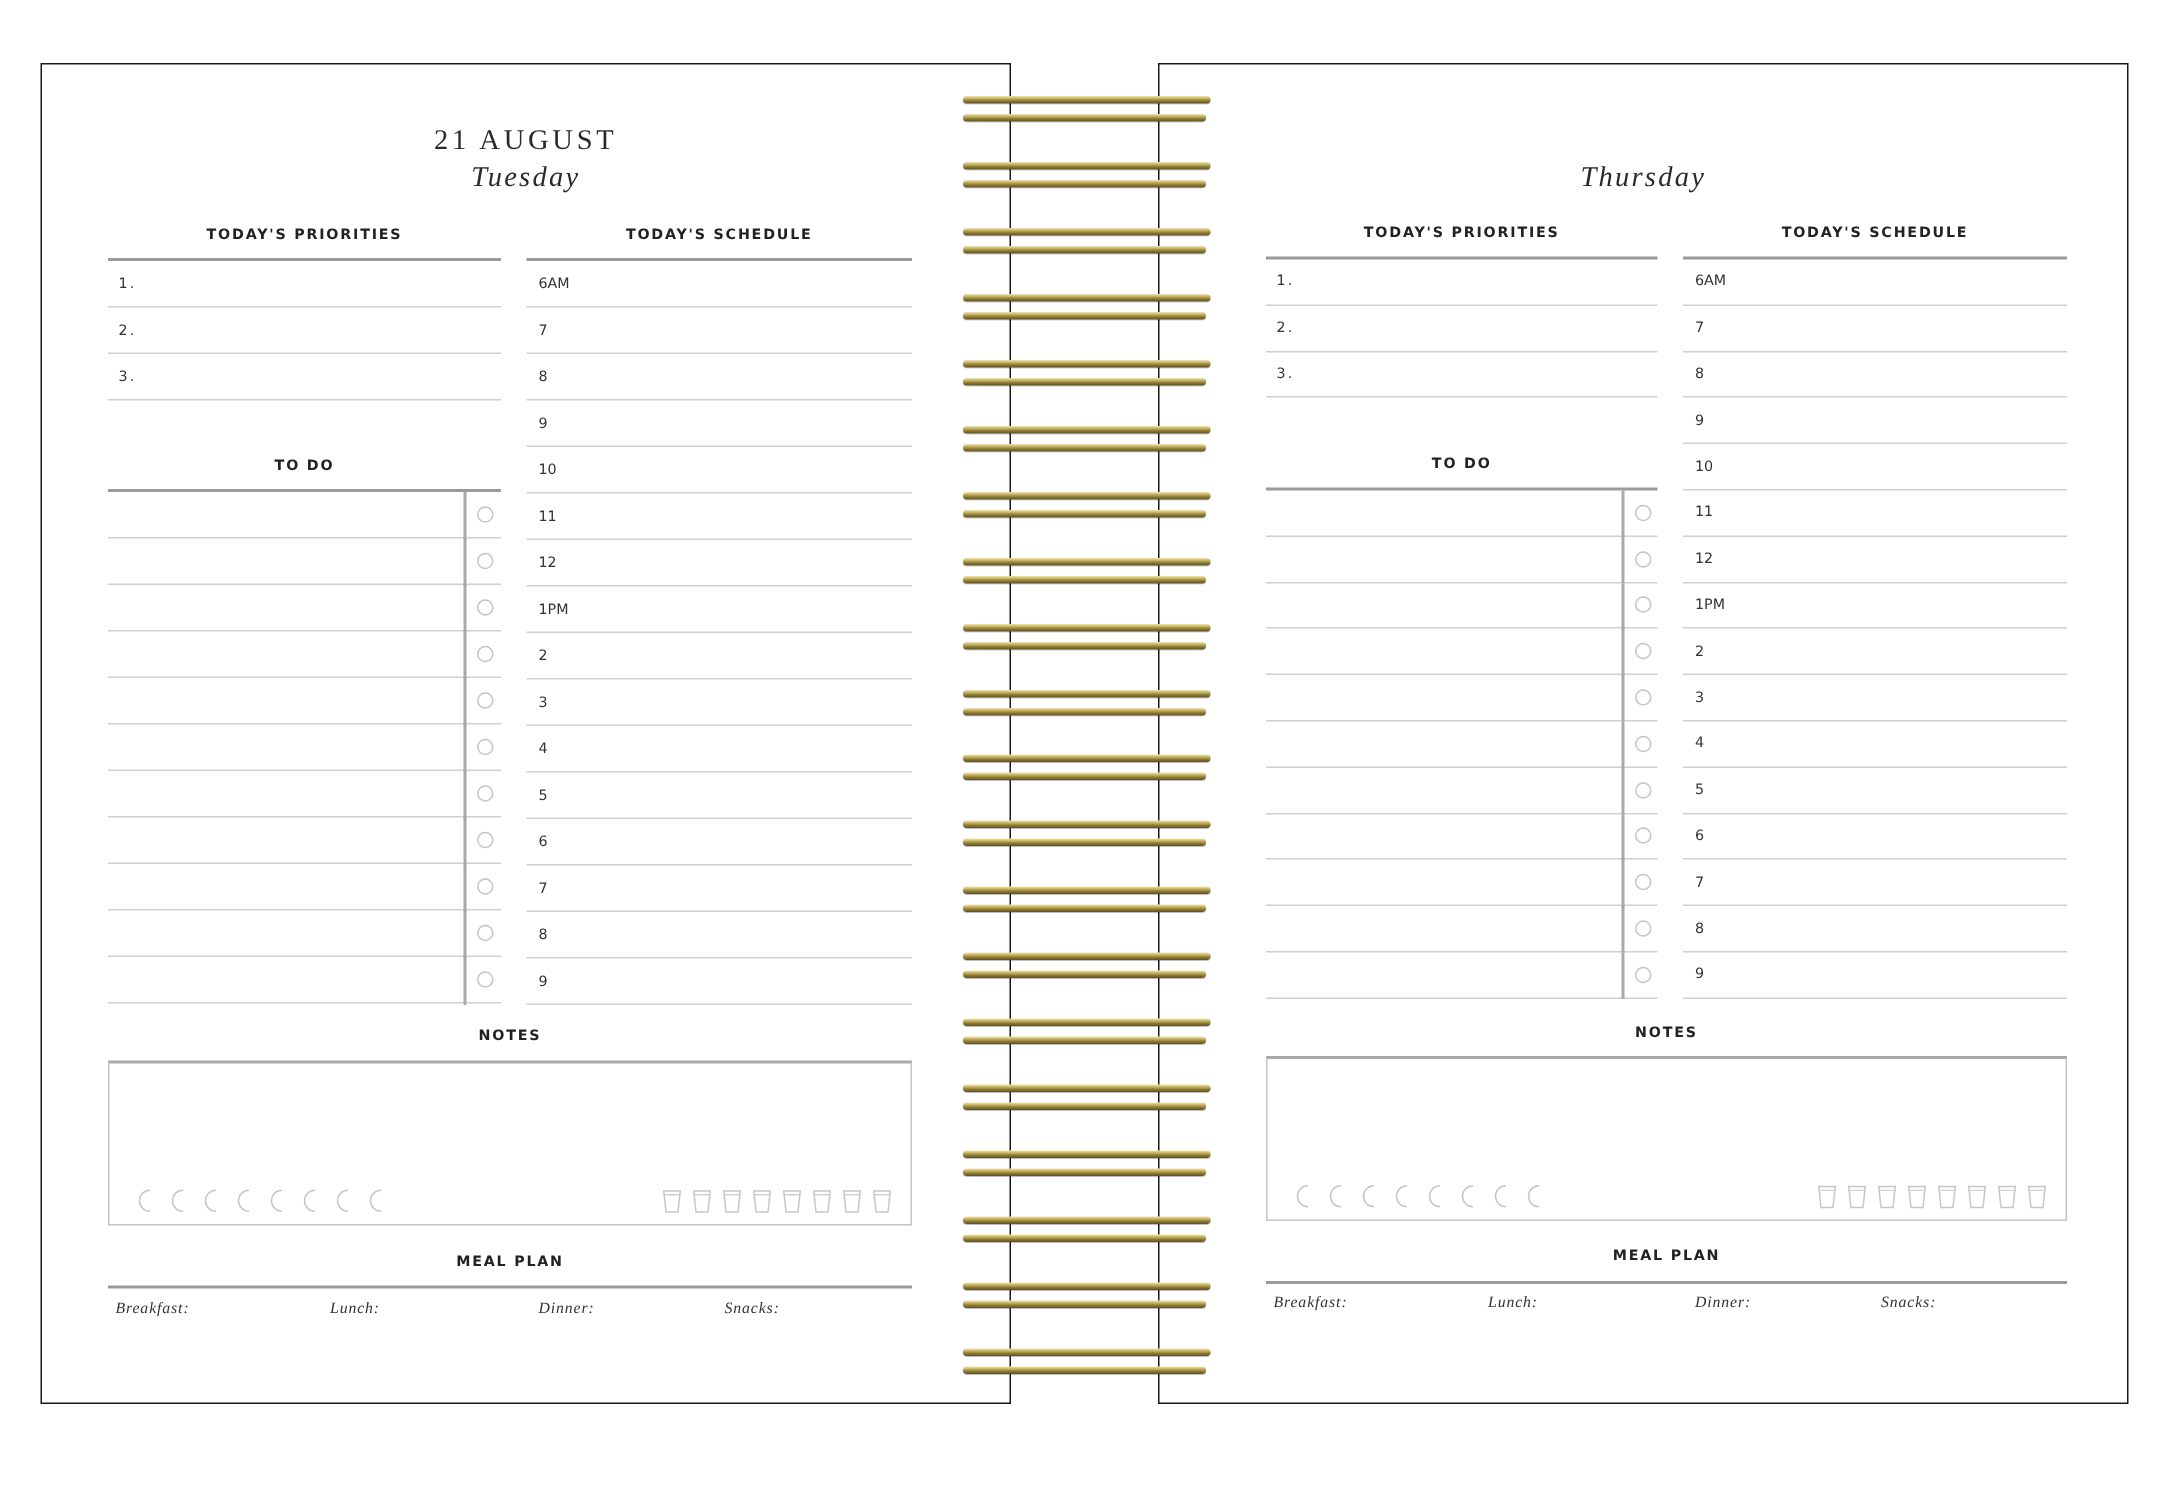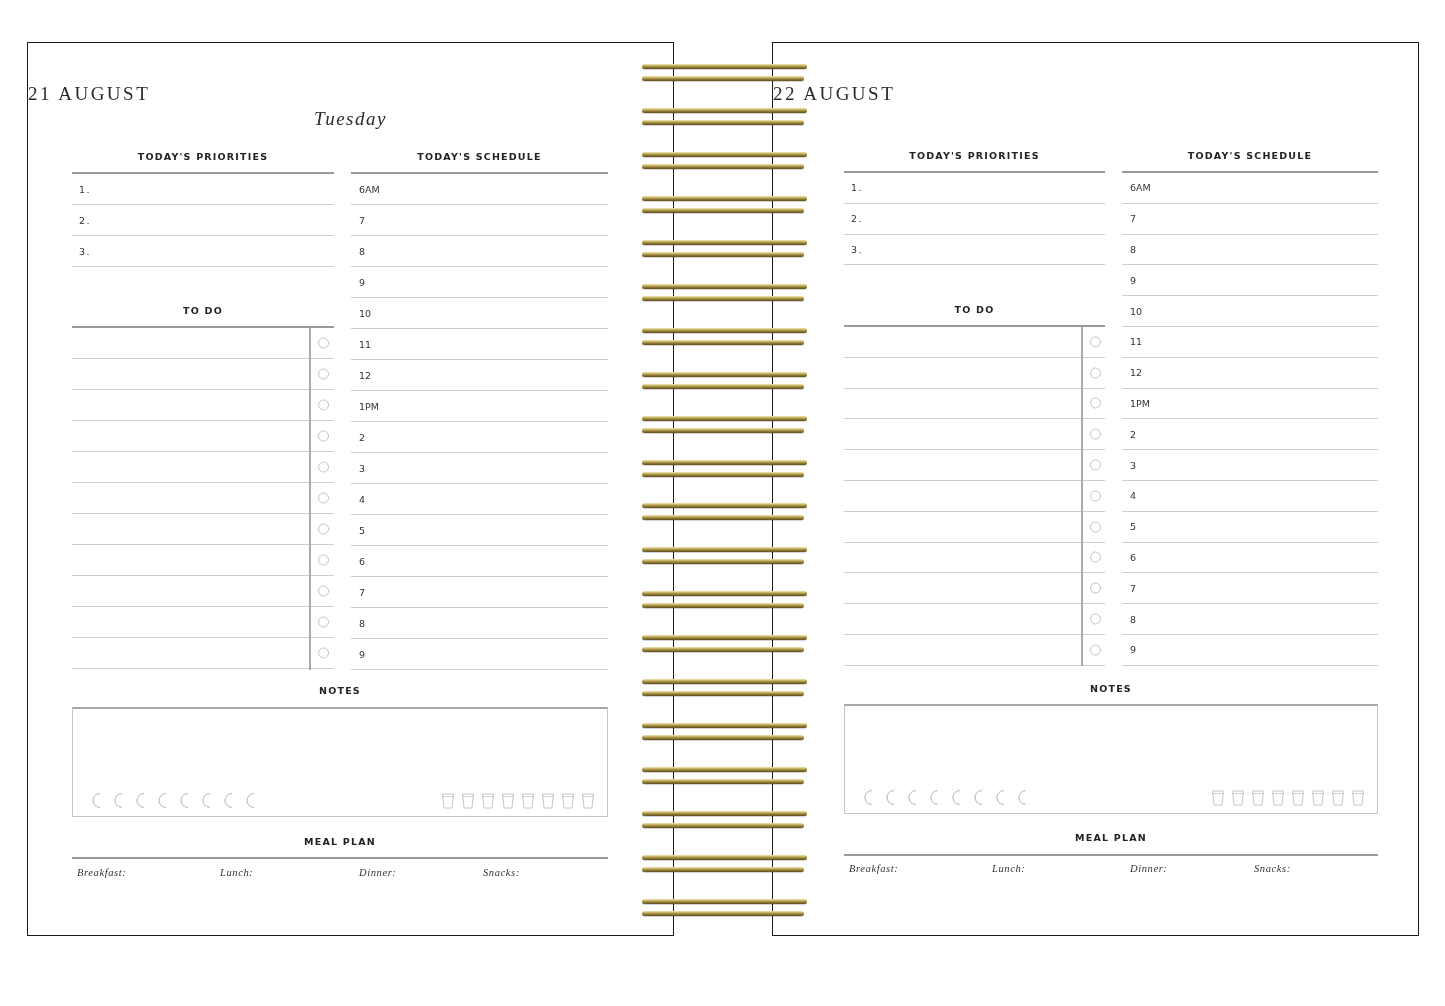--- a/index.html
+++ b/index.html
@@ -14,21 +14,21 @@
     border: 1.5px solid #1a1a1a;
     background: #fff;
   }
   .page.left { left: 27px; }
   .page.right { left: 772px; width: 647px; }
 
   .date-title {
     position: absolute;
     left: 0; right: 0;
     top: 40px;
-    text-align: left;
+    text-align: center;
     font-family: "Liberation Serif", "DejaVu Serif", serif;
     font-size: 19px;
     letter-spacing: 2.5px;
     color: #2a2a2a;
   }
   .day-title {
     position: absolute;
     left: 0; right: 0;
     top: 65px;
     text-align: center;
@@ -354,21 +354,21 @@
 
   <div class="section-label" style="left:44px; width:536px; top:793px;">MEAL PLAN</div>
   <div class="meal-rule" style="left:44px; width:536px; top:814px;"></div>
   <div class="meal-label" style="left:49px; top:824px;">Breakfast:</div>
   <div class="meal-label" style="left:192px; top:824px;">Lunch:</div>
   <div class="meal-label" style="left:331px; top:824px;">Dinner:</div>
   <div class="meal-label" style="left:455px; top:824px;">Snacks:</div>
 </div>
 
 <div class="page right">
-  <div class="date-title">22 AUGUST</div>
+  <div class="day-title">Thursday</div>
 
   <div class="section-label" style="left:71px; width:261px; top:107px;">TODAY'S PRIORITIES</div>
   <div class="section-label" style="left:349px; width:256px; top:107px;">TODAY'S SCHEDULE</div>
 
   <div class="col" style="left:71px; top:128px; width:261px;" id="R-prio">
       <div class="head-rule"></div>
       <div class="row" style="height: 30.8px;">
         <span class="num">1.</span>
       </div>
       <div class="row" style="height: 30.8px;">

